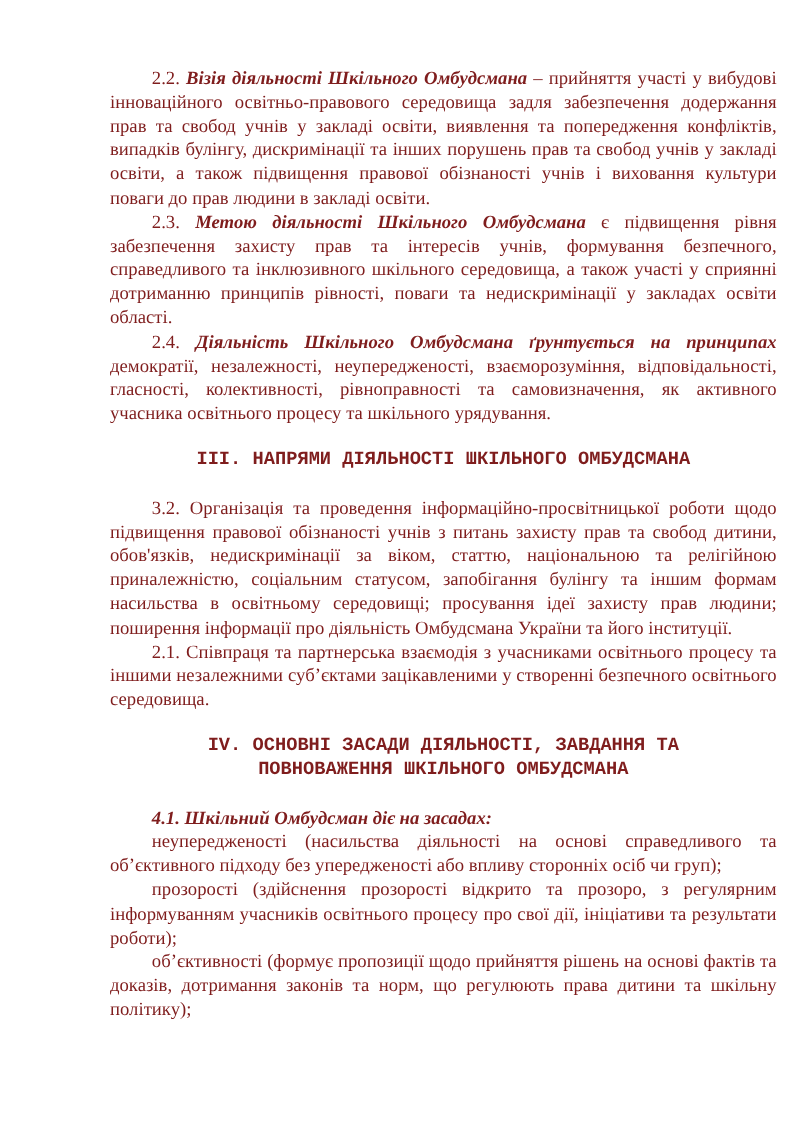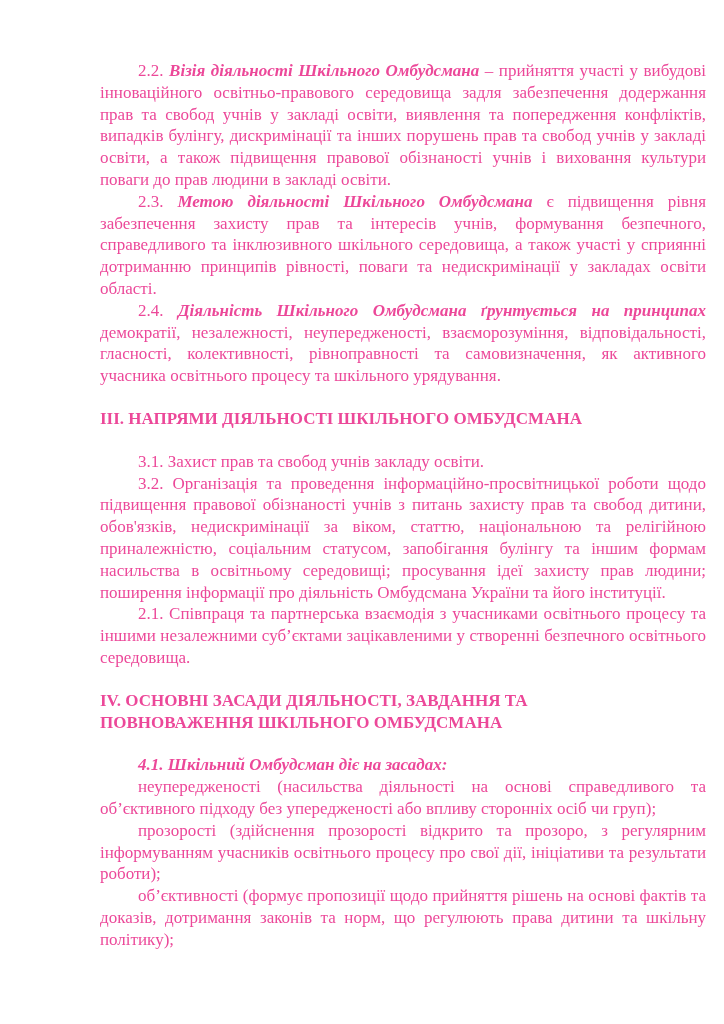--- a/index.html
+++ b/index.html
@@ -5,42 +5,44 @@
   html, body {
     margin: 0;
     padding: 0;
     background: #ffffff;
   }
   .page {
     position: relative;
     width: 724px;
     height: 1024px;
     background: #ffffff;
-    color: #ec4899;
+    color: #7f1d1d;
     font-family: "Liberation Serif", "DejaVu Serif", serif;
     font-size: 17px;
     line-height: 21.8px;
     box-sizing: border-box;
     padding: 60px 18px 0 100px;
     overflow: hidden;
   }
   .para {
     margin: 0;
     text-align: justify;
     text-indent: 38px;
   }
   .bi {
     font-weight: bold;
     font-style: italic;
   }
   .heading {
     margin: 21px 0 21px 0;
     font-size: 17px;
     font-weight: bold;
+    text-align: center;
     line-height: 21.8px;
+    font-family: Liberation Mono, monospace;
   }
   .heading .hline {
     display: block;
   }
 </style>
 </head>
 <body>
 
 <div class="page">
 
@@ -53,21 +55,20 @@
   </p>
 
   <p class="para">
     <span>2.4. </span><span class="bi">Діяльність Шкільного Омбудсмана ґрунтується на принципах</span><span> демократії, незалежності, неупередженості, взаєморозуміння, відповідальності, гласності, колективності, рівноправності та самовизначення, як активного учасника освітнього процесу та шкільного урядування.</span>
   </p>
 
   <h2 class="heading">
     <span class="hline">III. НАПРЯМИ ДІЯЛЬНОСТІ ШКІЛЬНОГО ОМБУДСМАНА</span>
   </h2>
 
-  <p class="para">3.1. Захист прав та свобод учнів закладу освіти.</p>
 
   <p class="para">3.2. Організація та проведення інформаційно-просвітницької роботи щодо підвищення правової обізнаності учнів з питань захисту прав та свобод дитини, обов'язків, недискримінації за віком, статтю, національною та релігійною приналежністю, соціальним статусом, запобігання булінгу та іншим формам насильства в освітньому середовищі; просування ідеї захисту прав людини; поширення інформації про діяльність Омбудсмана України та його інституції.</p>
 
   <p class="para">2.1. Співпраця та партнерська взаємодія з учасниками освітнього процесу та іншими незалежними суб’єктами зацікавленими у створенні безпечного освітнього середовища.</p>
 
   <h2 class="heading">
     <span class="hline">IV. ОСНОВНІ ЗАСАДИ ДІЯЛЬНОСТІ, ЗАВДАННЯ ТА</span>
     <span class="hline">ПОВНОВАЖЕННЯ ШКІЛЬНОГО ОМБУДСМАНА</span>
   </h2>
 

